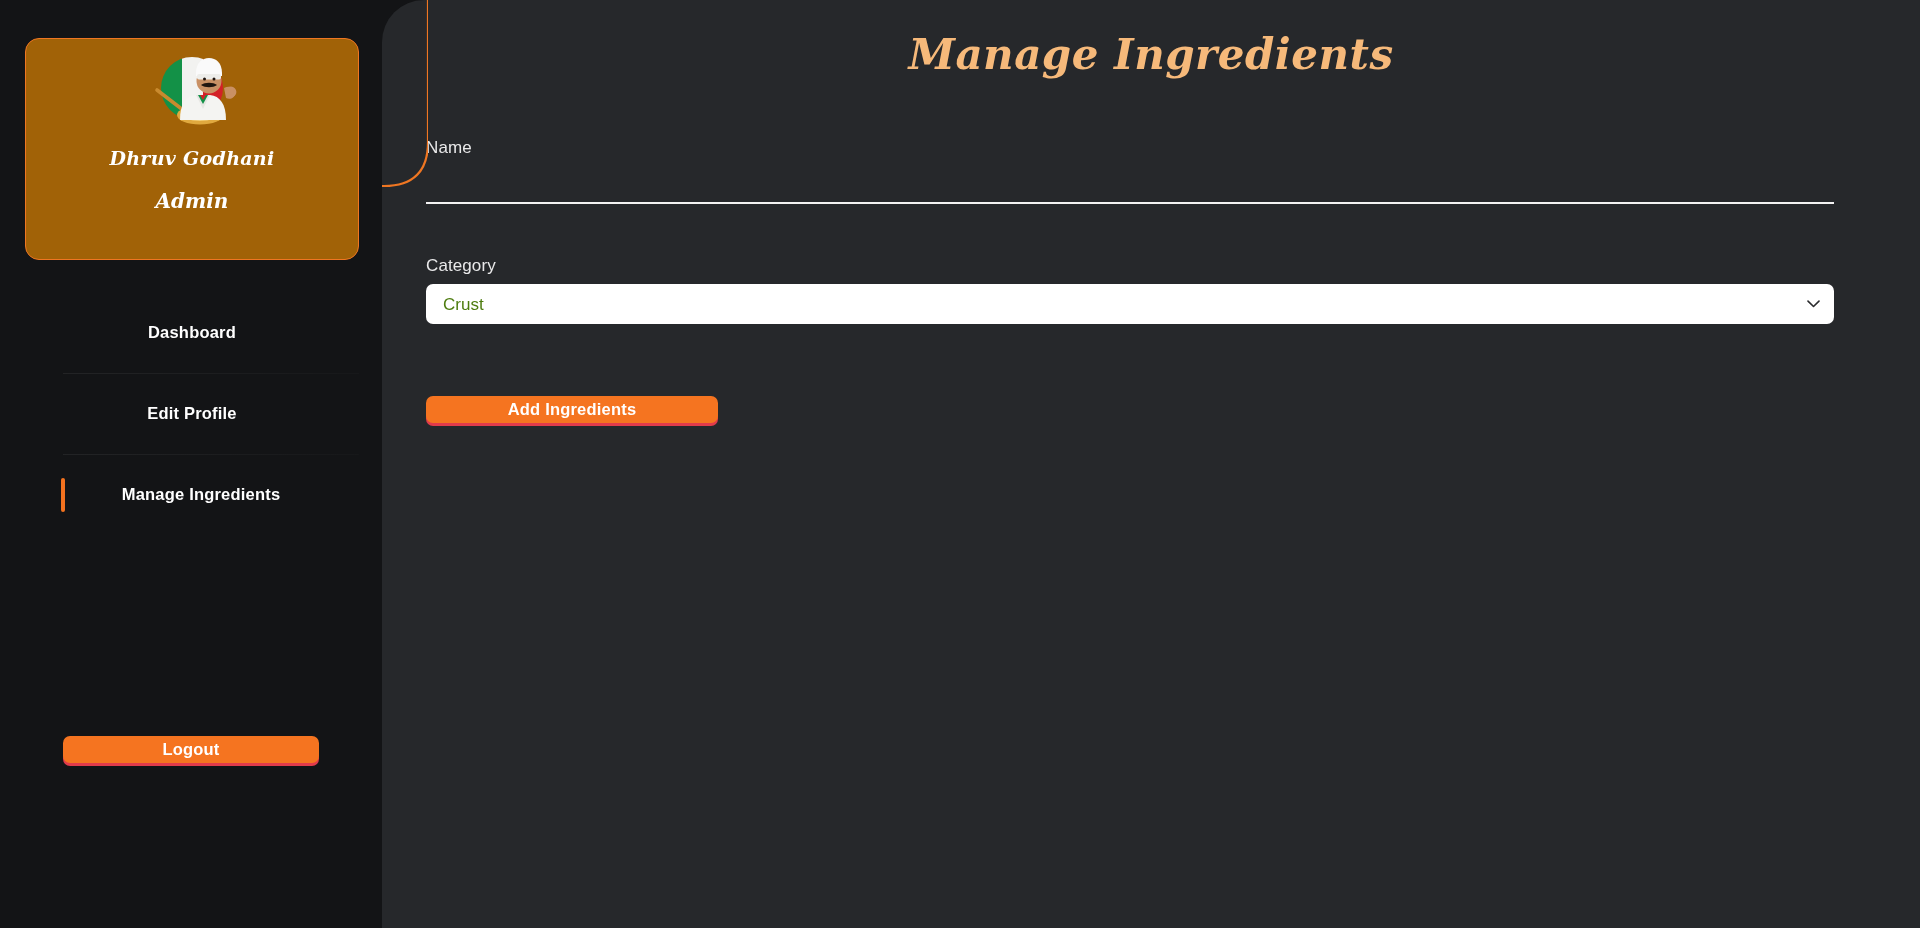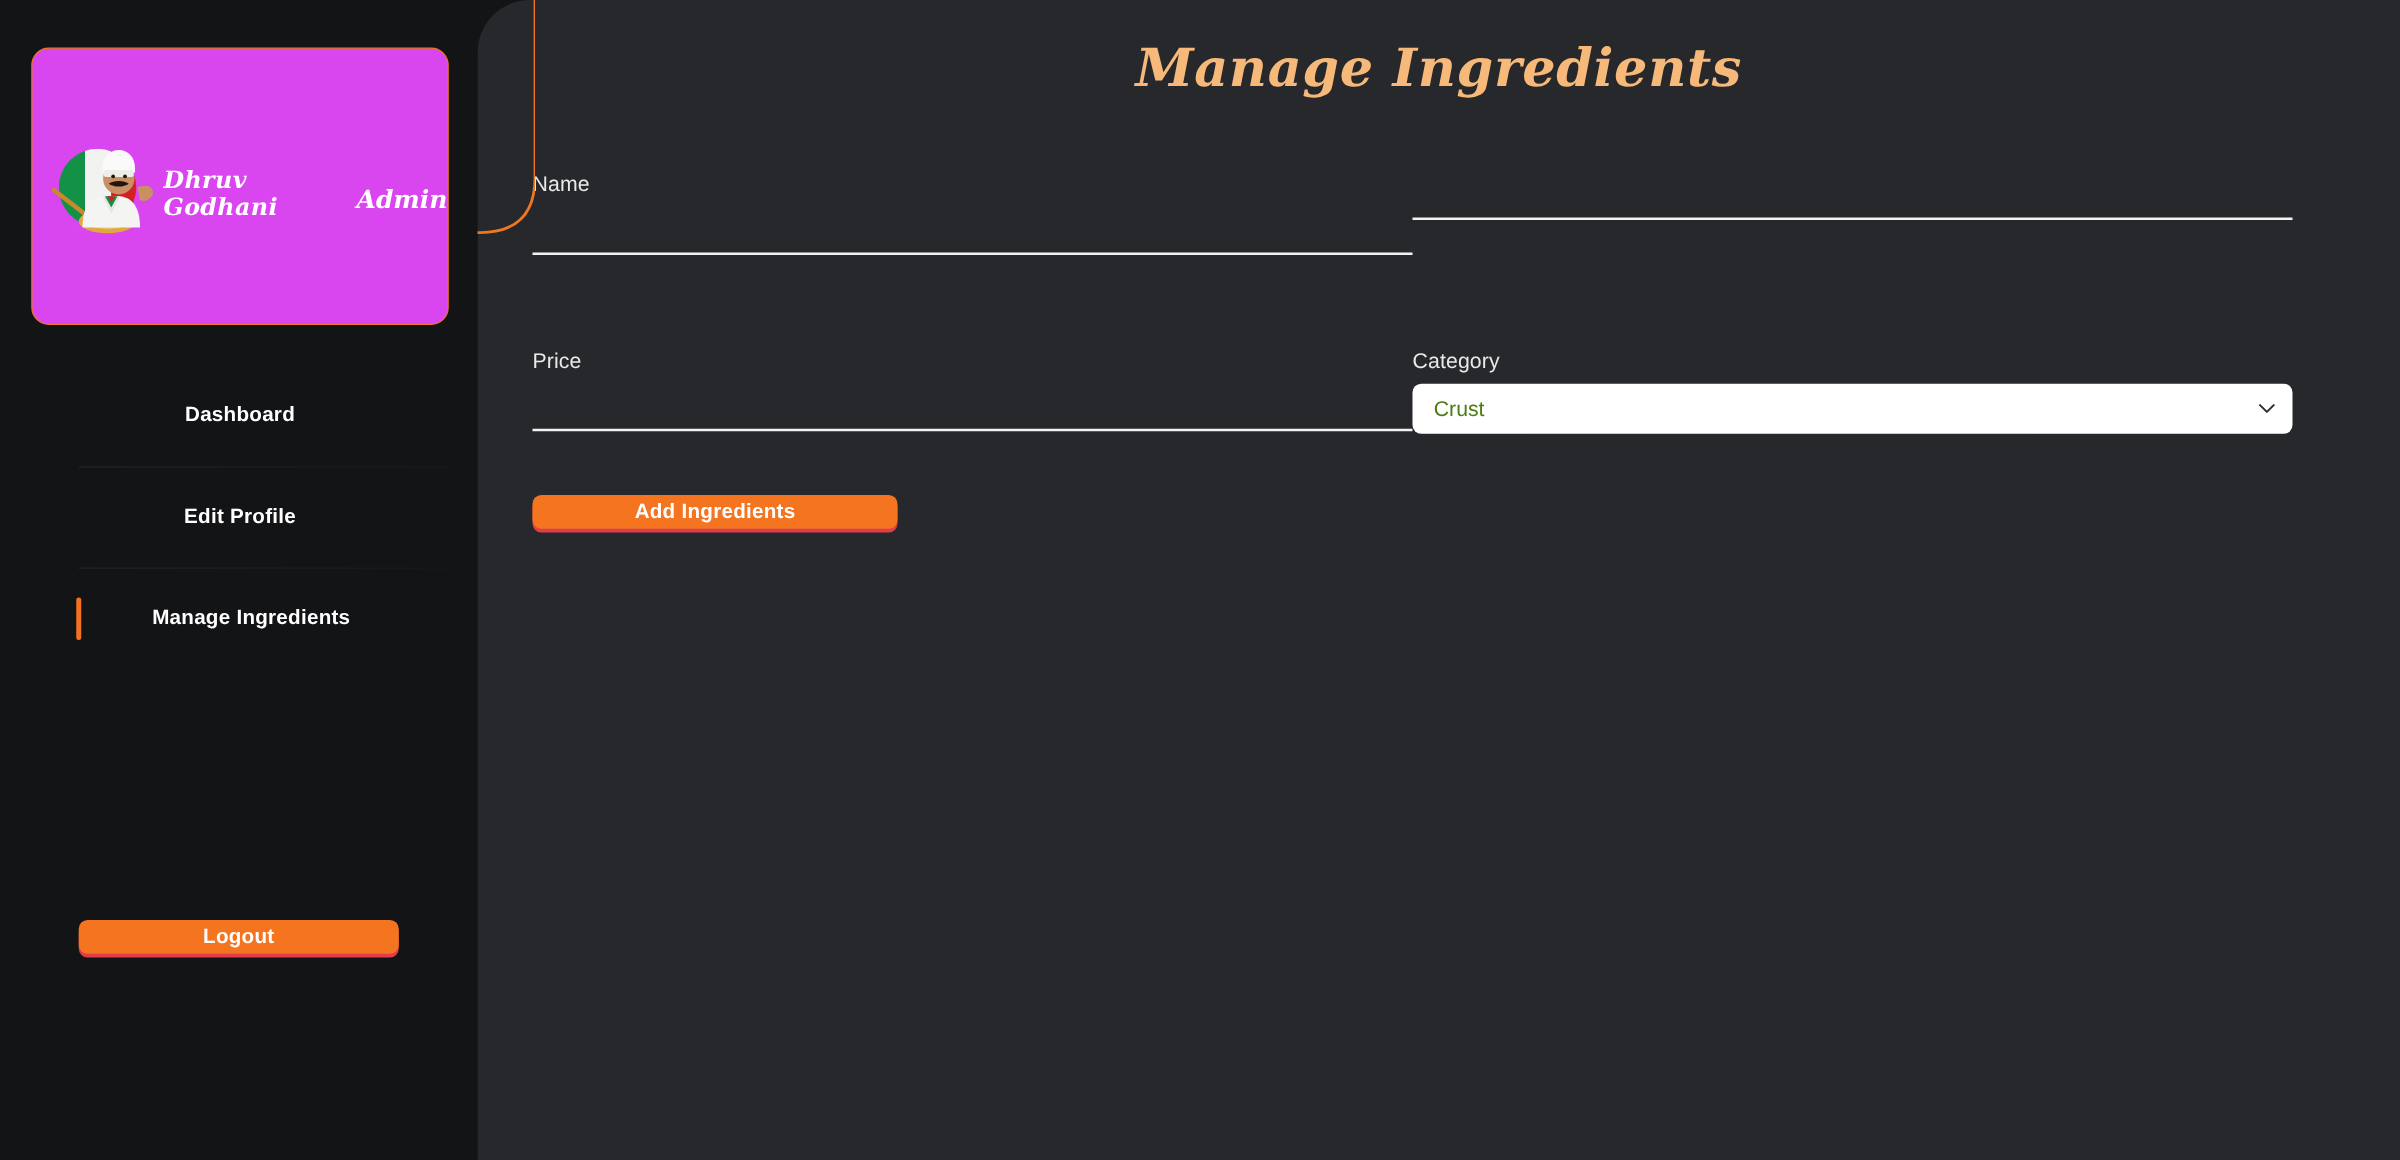--- a/index.html
+++ b/index.html
@@ -35,23 +35,23 @@
   }
 
   .profile-card {
     position: absolute;
     left: 25px;
     top: 38px;
     width: 334px;
     height: 222px;
     border: 1.6px solid #ef7622;
     border-radius: 14px;
-    background: #d946ef;
+    background: #a16207;
     display: flex;
-    flex-direction: row;
+    flex-direction: column;
     align-items: center;
     overflow: hidden;
   }
 
   .logo-wrap {
     margin-top: 14px;
     width: 112px;
     height: 82px;
     position: relative;
     display: flex;
@@ -191,21 +191,22 @@
 
   .form {
     position: absolute;
     left: 44px;
     top: 138px;
     right: 86px;
   }
 
   .form-row {
     display: flex;
-    margin-bottom: 75px;
+    margin-bottom: 52px;
+    align-items: flex-end;
   }
 
   .field {
     flex: 1 1 0;
     min-width: 0;
   }
 
   .field-label {
     display: block;
     font-size: 17px;
@@ -284,24 +285,20 @@
           <label class="field-label">Name</label>
           <input class="underline-input" type="text" value="" placeholder="" style="">
         </div>
         <div class="field">
           <input class="underline-input" type="text" value="" placeholder="" style="">
         </div>
       </div>
 
       <div class="form-row">
         <div class="field">
-          <label class="field-label">Price</label>
-          <input class="underline-input" type="text" value="" placeholder="" style="">
-        </div>
-        <div class="field">
           <label class="field-label">Category</label>
           <div class="select-wrap">
             <select class="select-box"><option value="Crust">Crust</option><option value="Sauce">Sauce</option><option value="Cheese">Cheese</option><option value="Veggies">Veggies</option><option value="Toppings">Toppings</option></select>
             <span class="select-chevron">
               <svg width="13" height="9" viewBox="0 0 13 9">
                 <path d="M1 1.6 L6.5 7 L12 1.6" fill="none" stroke="#2b2c2e" stroke-width="1.6" stroke-linecap="round" stroke-linejoin="round"></path>
               </svg>
             </span>
           </div>
         </div>

